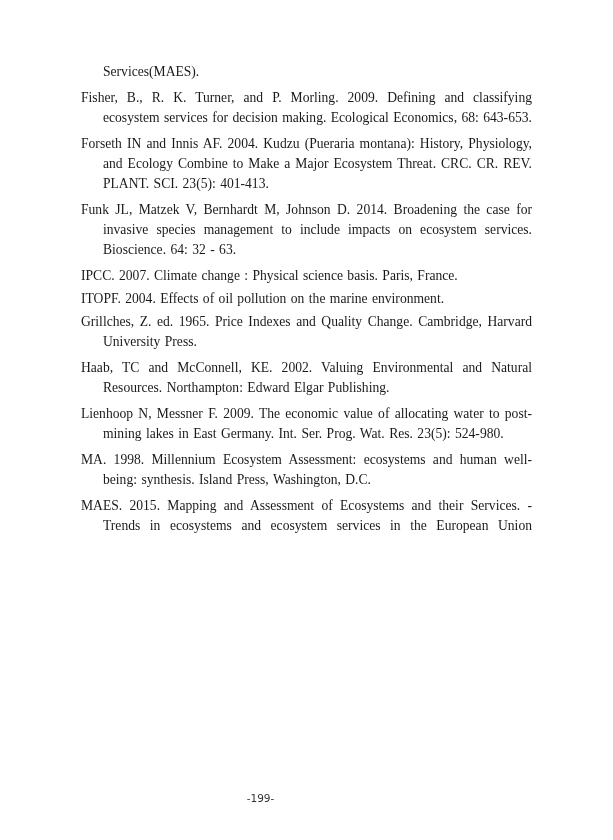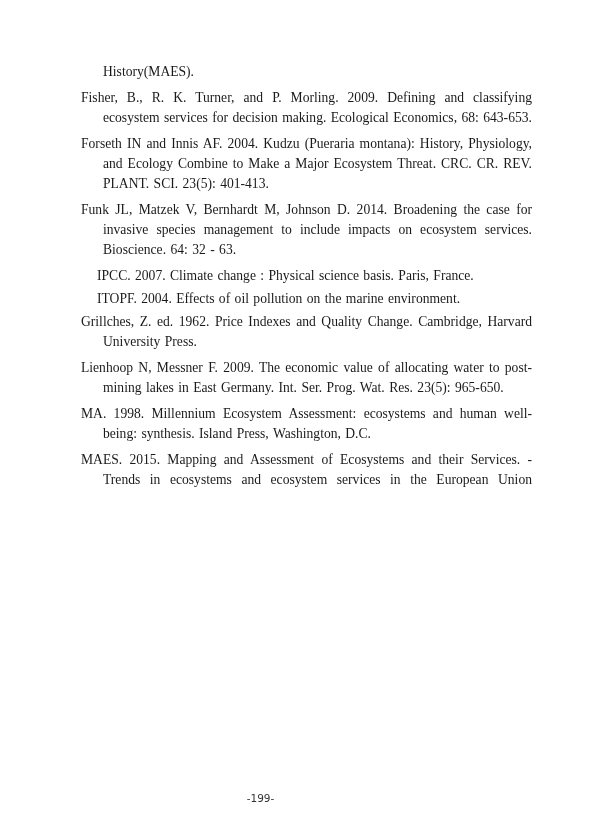--- a/index.html
+++ b/index.html
@@ -29,45 +29,45 @@
       text-indent: -22px;
       margin: 0 0 6px 0;
       word-spacing: 1px;
     }
     .ref.continuation {
       text-indent: 0;
       margin-bottom: 6px;
     }
     .ref.tight {
       margin-bottom: 3px;
-      margin-left: 16px;
     }
     .ref.last {
       text-align-last: justify;
     }
     .page-number {
       position: absolute;
       top: 792px;
       left: 0;
       width: 521px;
       text-align: center;
       font-family: "DejaVu Sans", sans-serif;
       font-size: 10.5px;
       color: #333333;
     }
   </style>
 </head>
 <body>
 
 <div class="page">
-  <p class="ref continuation">History(MAES).</p>
+  <p class="ref continuation">Services(MAES).</p>
   <p class="ref">Fisher, B., R. K. Turner, and P. Morling. 2009. Defining and classifying ecosystem services for decision making. Ecological Economics, 68: 643-653.</p>
   <p class="ref">Forseth IN and Innis AF. 2004. Kudzu (Pueraria montana): History, Physiology, and Ecology Combine to Make a Major Ecosystem Threat. CRC. CR. REV. PLANT. SCI. 23(5): 401-413.</p>
   <p class="ref">Funk JL, Matzek V, Bernhardt M, Johnson D. 2014. Broadening the case for invasive species management to include impacts on ecosystem services. Bioscience. 64: 32 - 63.</p>
   <p class="ref tight">IPCC. 2007. Climate change : Physical science basis. Paris, France.</p>
   <p class="ref tight">ITOPF. 2004. Effects of oil pollution on the marine environment.</p>
-  <p class="ref">Grillches, Z. ed. 1962. Price Indexes and Quality Change. Cambridge, Harvard University Press.</p>
-  <p class="ref">Lienhoop N, Messner F. 2009. The economic value of allocating water to post-mining lakes in East Germany. Int. Ser. Prog. Wat. Res. 23(5): 965-650.</p>
+  <p class="ref">Grillches, Z. ed. 1965. Price Indexes and Quality Change. Cambridge, Harvard University Press.</p>
+  <p class="ref">Haab, TC and McConnell, KE. 2002. Valuing Environmental and Natural Resources. Northampton: Edward Elgar Publishing.</p>
+  <p class="ref">Lienhoop N, Messner F. 2009. The economic value of allocating water to post-mining lakes in East Germany. Int. Ser. Prog. Wat. Res. 23(5): 524-980.</p>
   <p class="ref">MA. 1998. Millennium Ecosystem Assessment: ecosystems and human well-being: synthesis. Island Press, Washington, D.C.</p>
   <p class="ref last">MAES. 2015. Mapping and Assessment of Ecosystems and their Services. - Trends in ecosystems and ecosystem services in the European Union</p>
 </div>
 
 <div class="page-number">-199-</div>
 
 </body></html>

